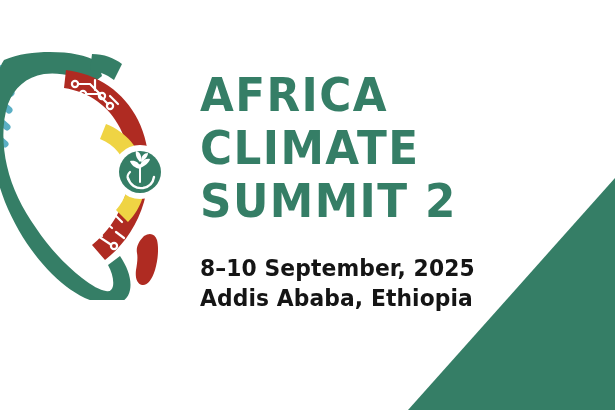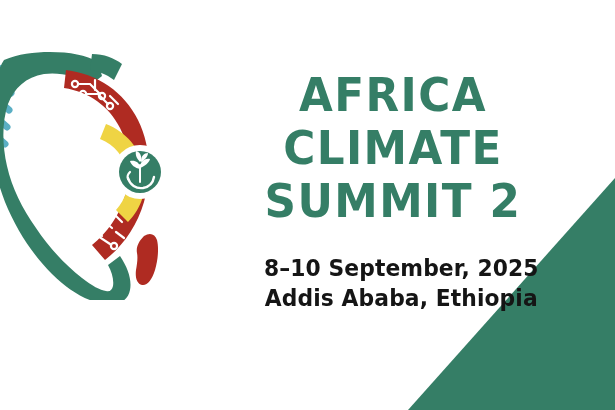--- a/index.html
+++ b/index.html
@@ -32,21 +32,20 @@
     width: 210px;
     height: 268px;
   }
 
   
   #text-block {
     position: absolute;
     left: 200px;
     top: 68px;
     width: 415px;
-    text-align: center;
   }
   #title {
     margin: 0;
     color: #357E66;
     font-family: "DejaVu Sans", sans-serif;
     font-weight: 700;
     font-size: 47px;
     line-height: 53px;
     letter-spacing: 1.5px;
     transform: scaleX(0.93);

